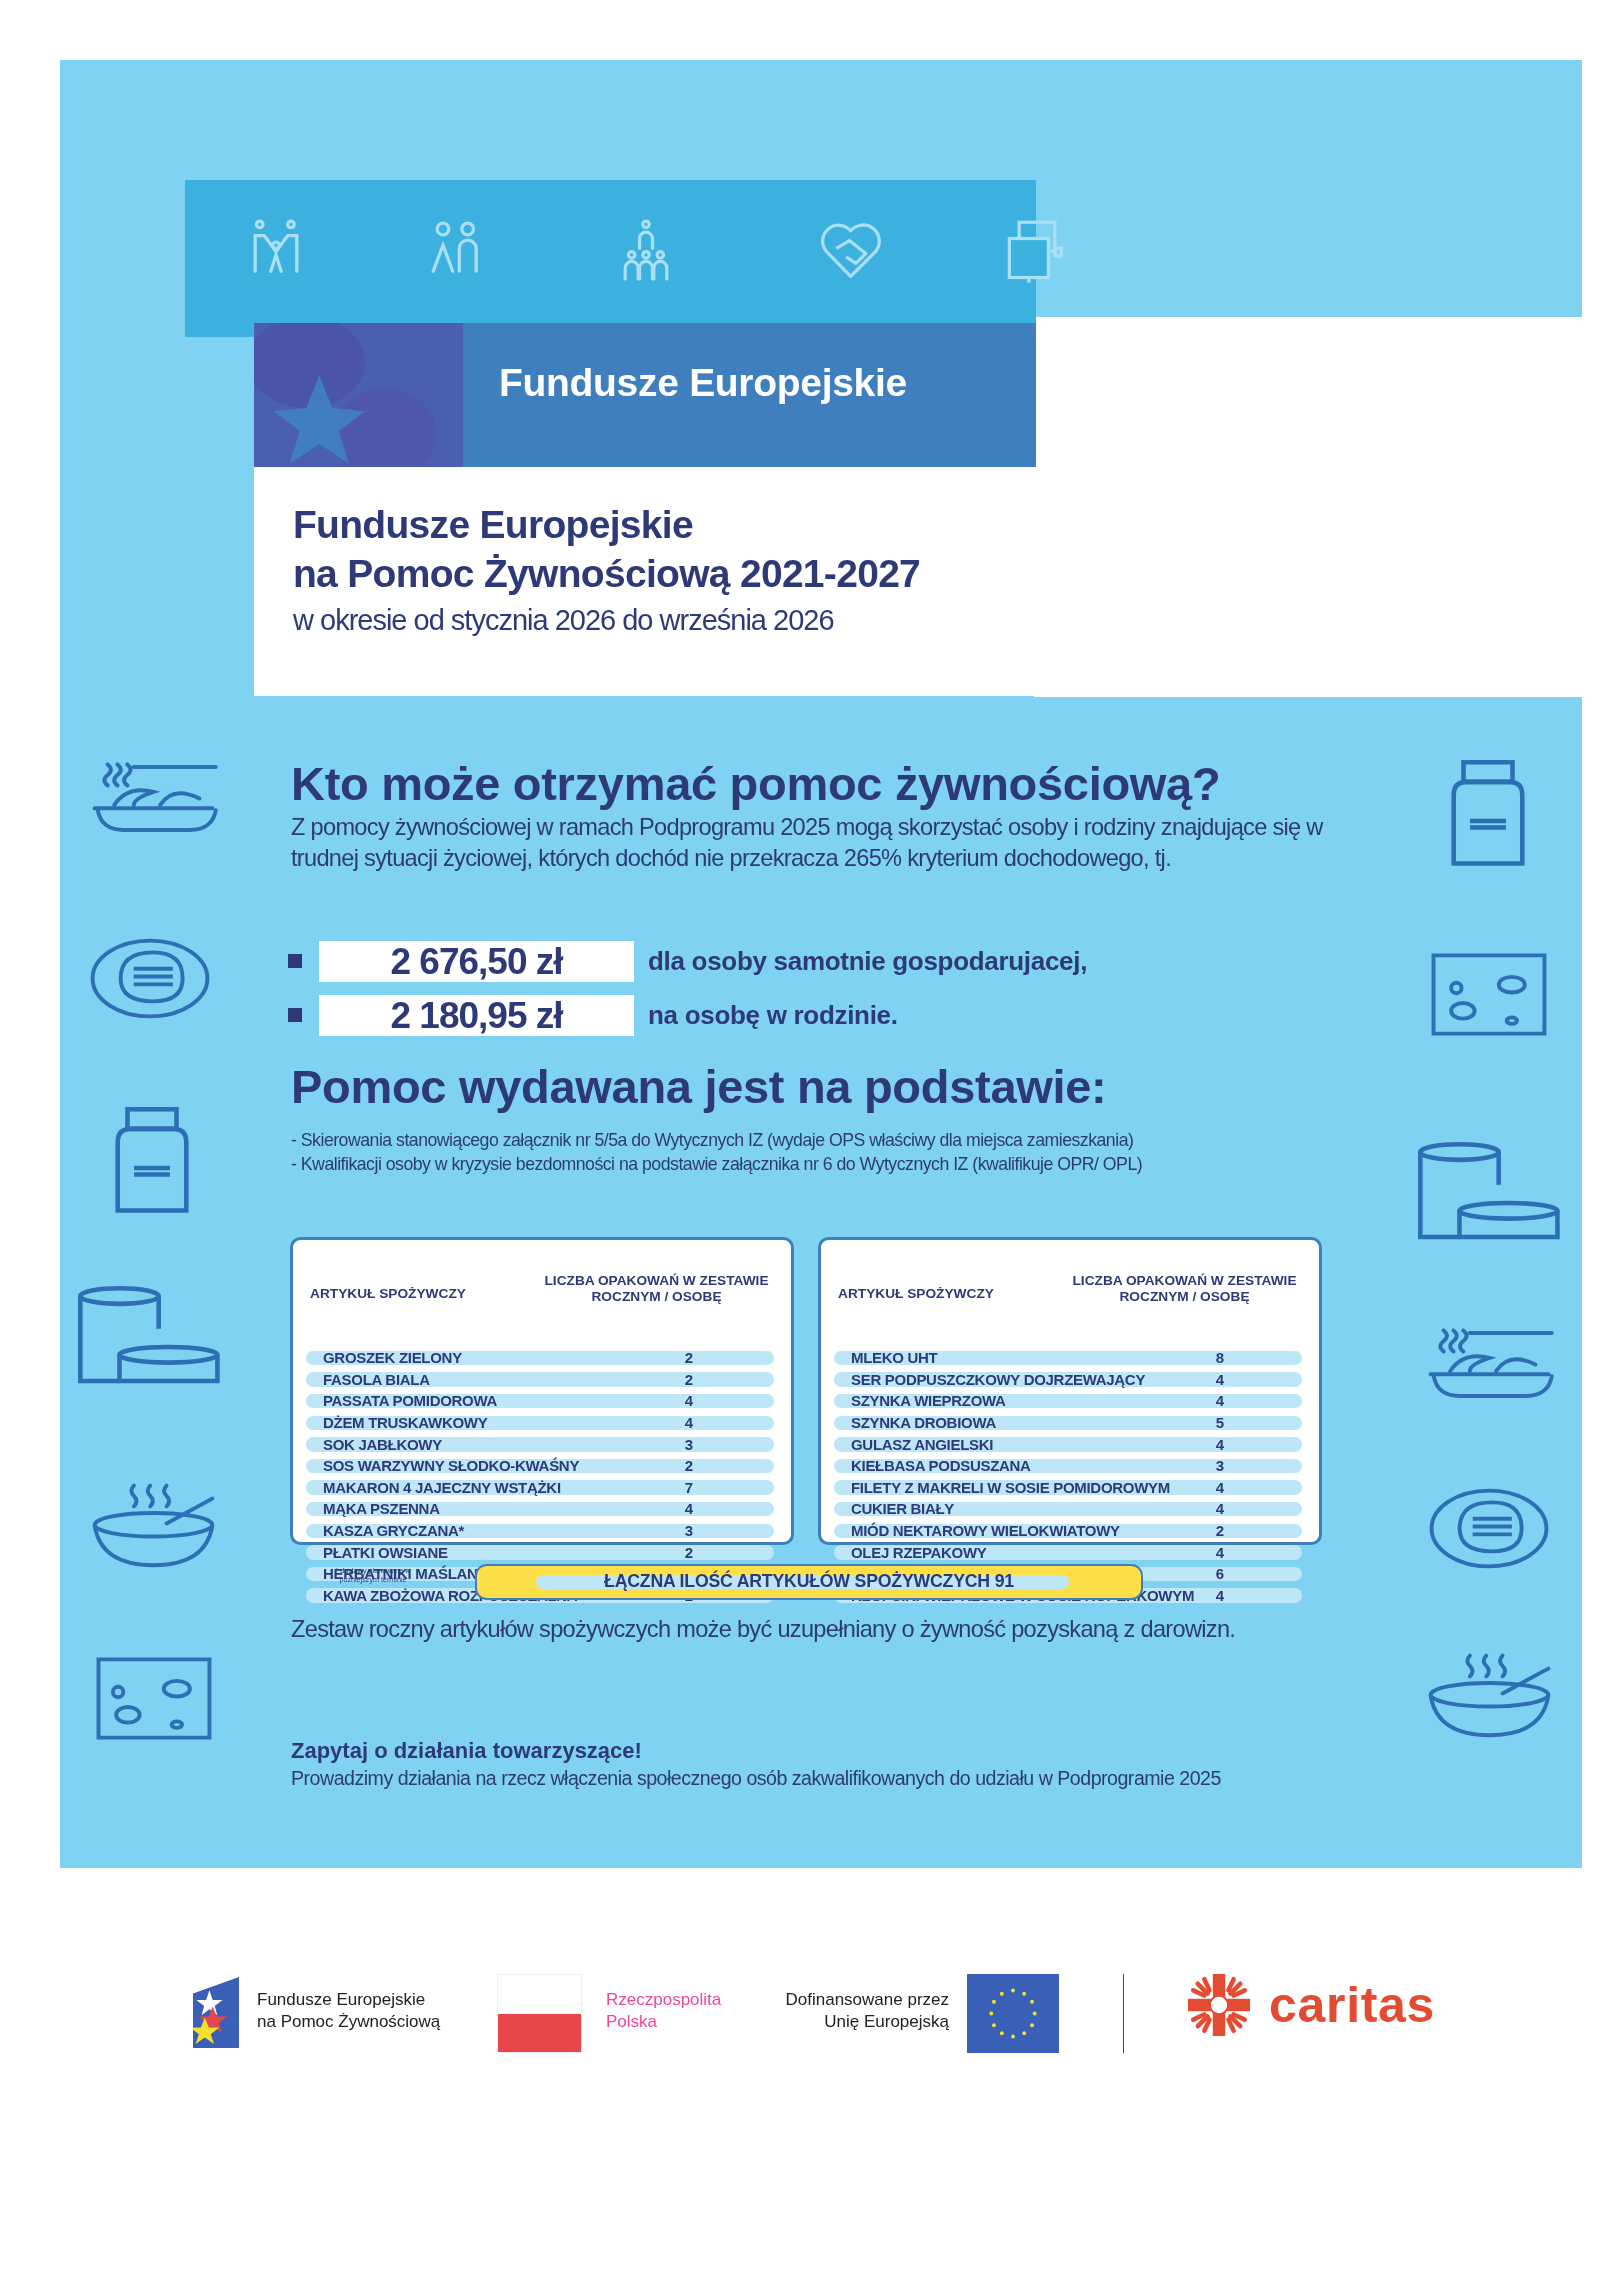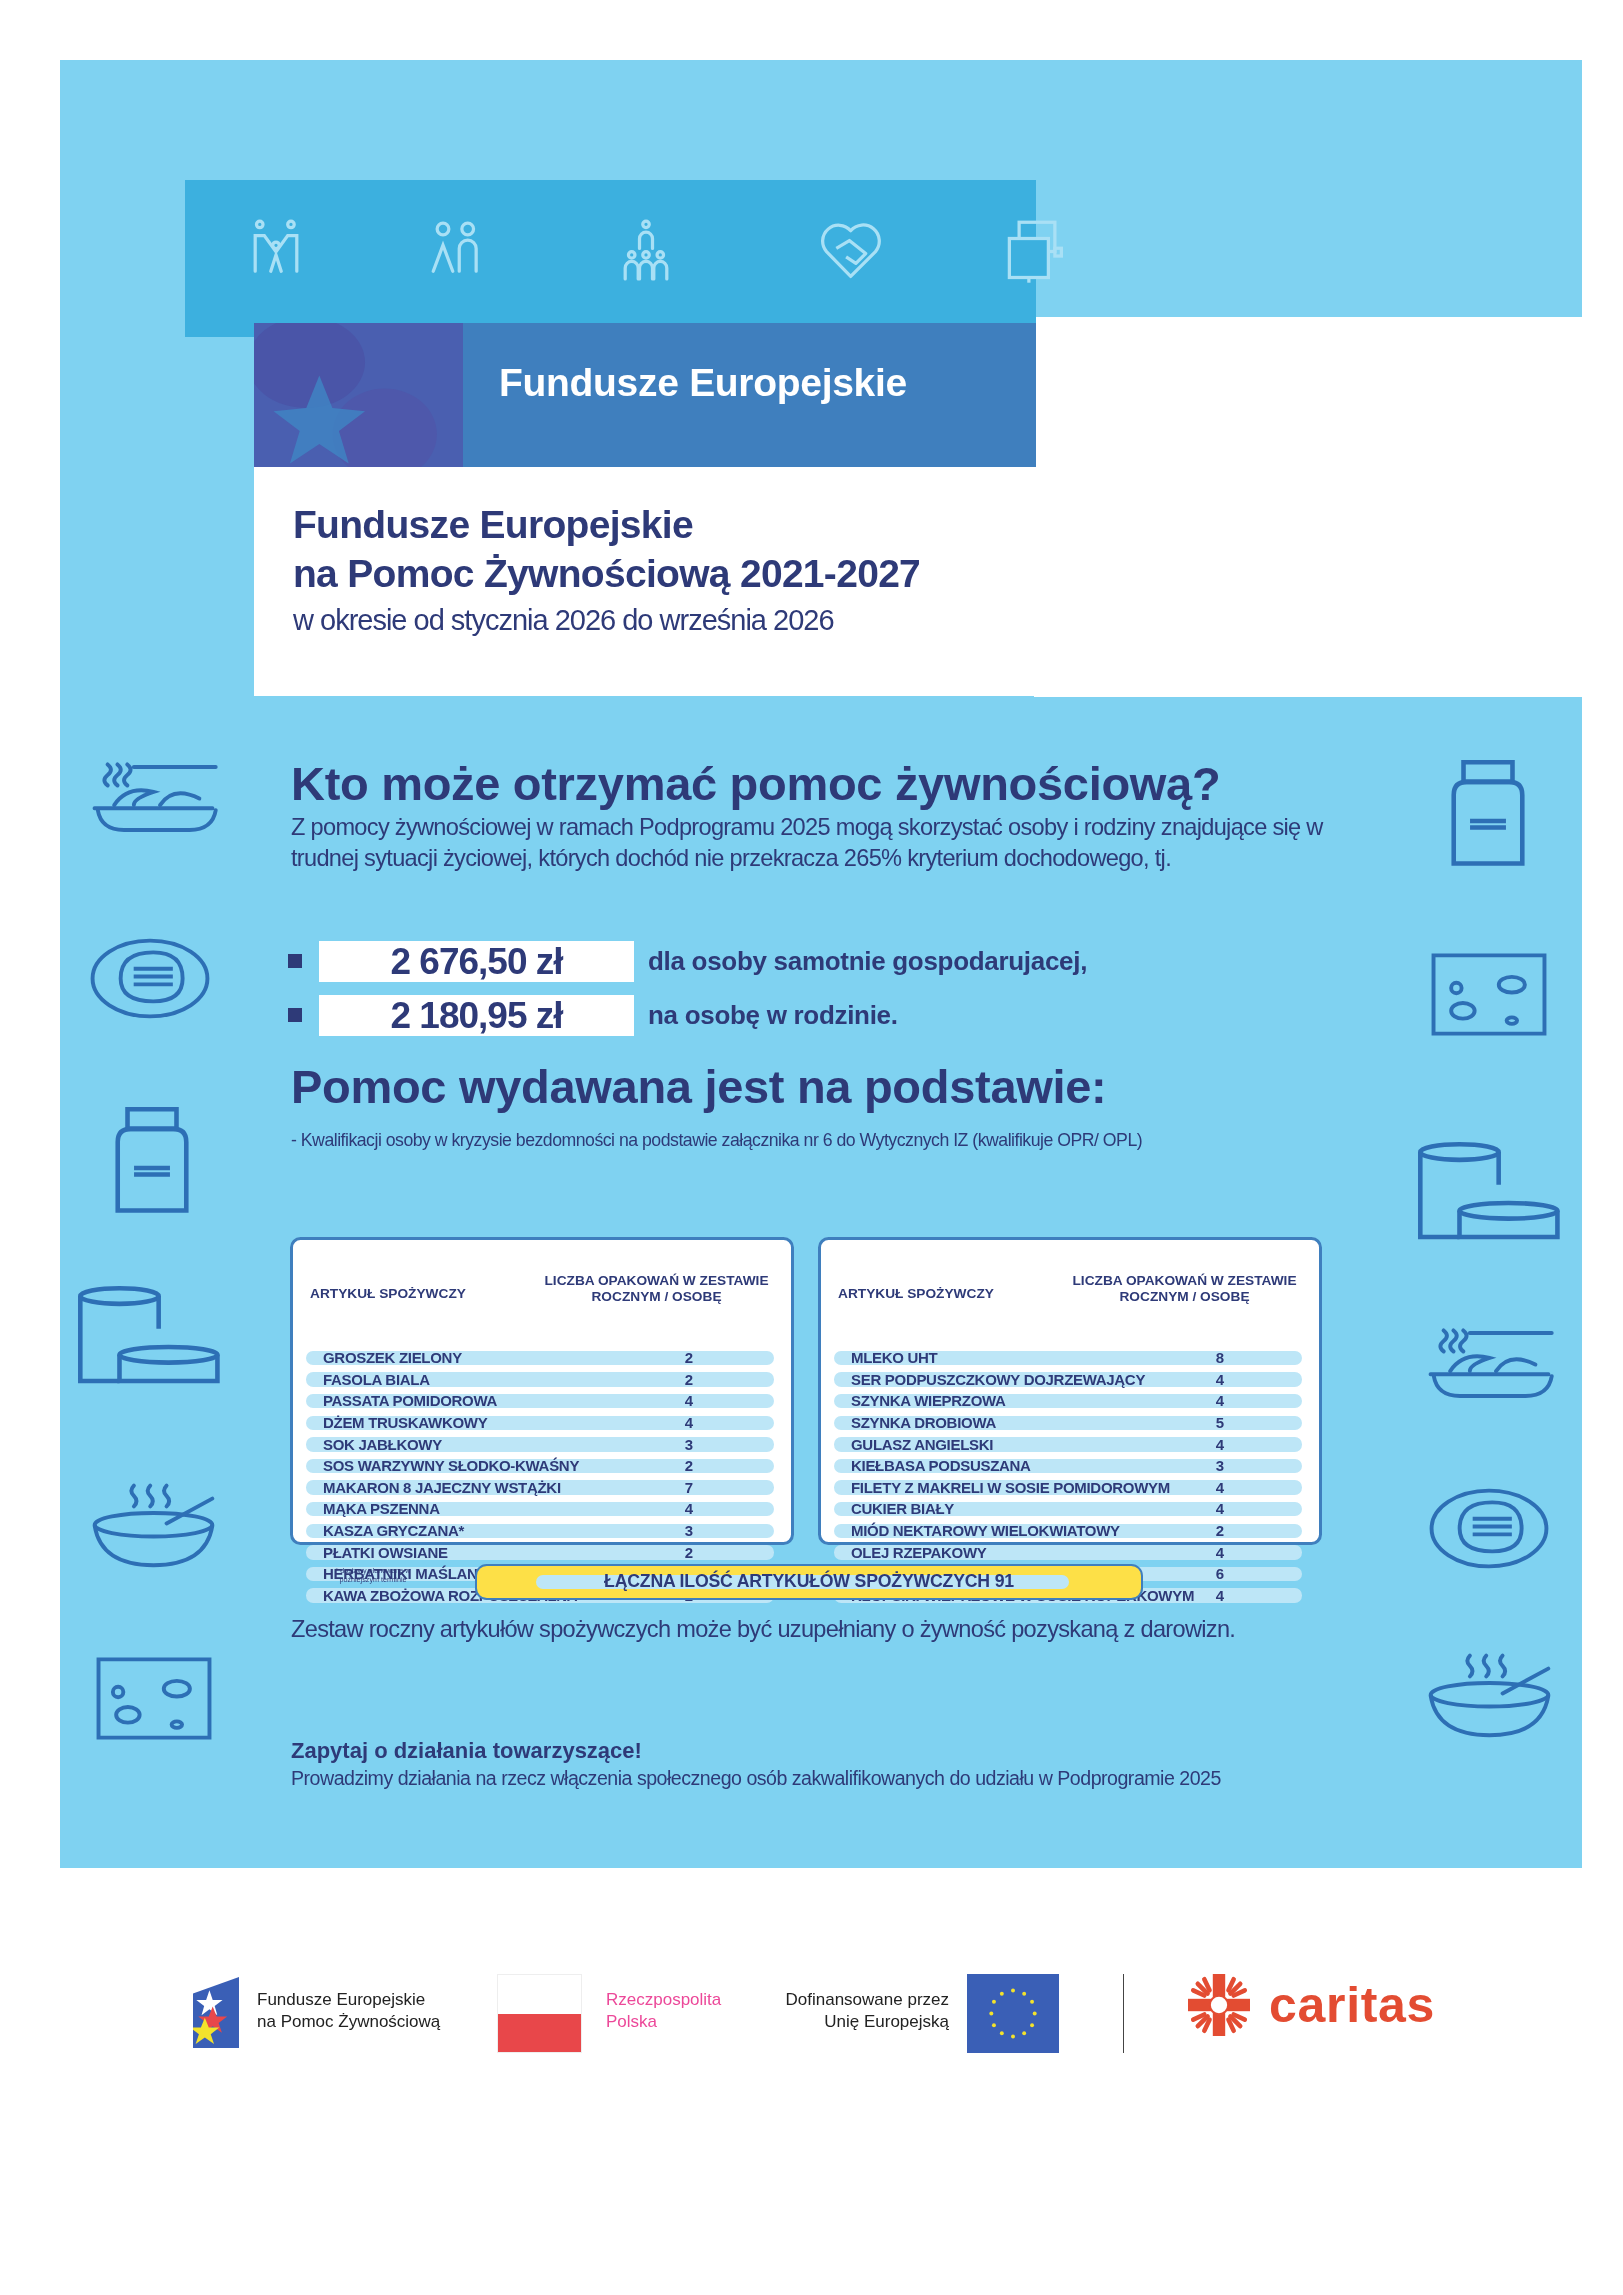--- a/index.html
+++ b/index.html
@@ -142,20 +142,21 @@
   <div class="amount-label">dla osoby samotnie gospodarujacej,</div>
 </div>
 <div class="amount-row" style="top:995px">
   <div class="amount-bullet"></div>
   <div class="amount-box">2 180,95 zł</div>
   <div class="amount-label">na osobę w rodzinie.</div>
 </div>
 
 <div class="h2">Pomoc wydawana jest na podstawie:</div>
 <ul class="basis-list">
+  <li>Skierowania stanowiącego załącznik nr 5/5a do Wytycznych IZ (wydaje OPS właściwy dla miejsca zamieszkania)</li>
   <li>Kwalifikacji osoby w kryzysie bezdomności na podstawie załącznika nr 6 do Wytycznych IZ (kwalifikuje OPR/ OPL)</li>
 </ul>
 
 <div class="table left">
   <div class="th-a">ARTYKUŁ SPOŻYWCZY</div>
   <div class="th-b">LICZBA OPAKOWAŃ W ZESTAWIE ROCZNYM / OSOBĘ</div>
   <div class="rows" id="rows-left">
       <div class="row">
         <div class="row-bg"></div>
         <div class="row-name">GROSZEK ZIELONY</div>
@@ -181,21 +182,21 @@
         <div class="row-name">SOK JABŁKOWY</div>
         <div class="row-qty">3</div>
       </div>
       <div class="row">
         <div class="row-bg"></div>
         <div class="row-name">SOS WARZYWNY SŁODKO-KWAŚNY</div>
         <div class="row-qty">2</div>
       </div>
       <div class="row">
         <div class="row-bg"></div>
-        <div class="row-name">MAKARON 8 JAJECZNY WSTĄŻKI</div>
+        <div class="row-name">MAKARON 4 JAJECZNY WSTĄŻKI</div>
         <div class="row-qty">7</div>
       </div>
       <div class="row">
         <div class="row-bg"></div>
         <div class="row-name">MĄKA PSZENNA</div>
         <div class="row-qty">4</div>
       </div>
       <div class="row">
         <div class="row-bg"></div>
         <div class="row-name">KASZA GRYCZANA*</div>

